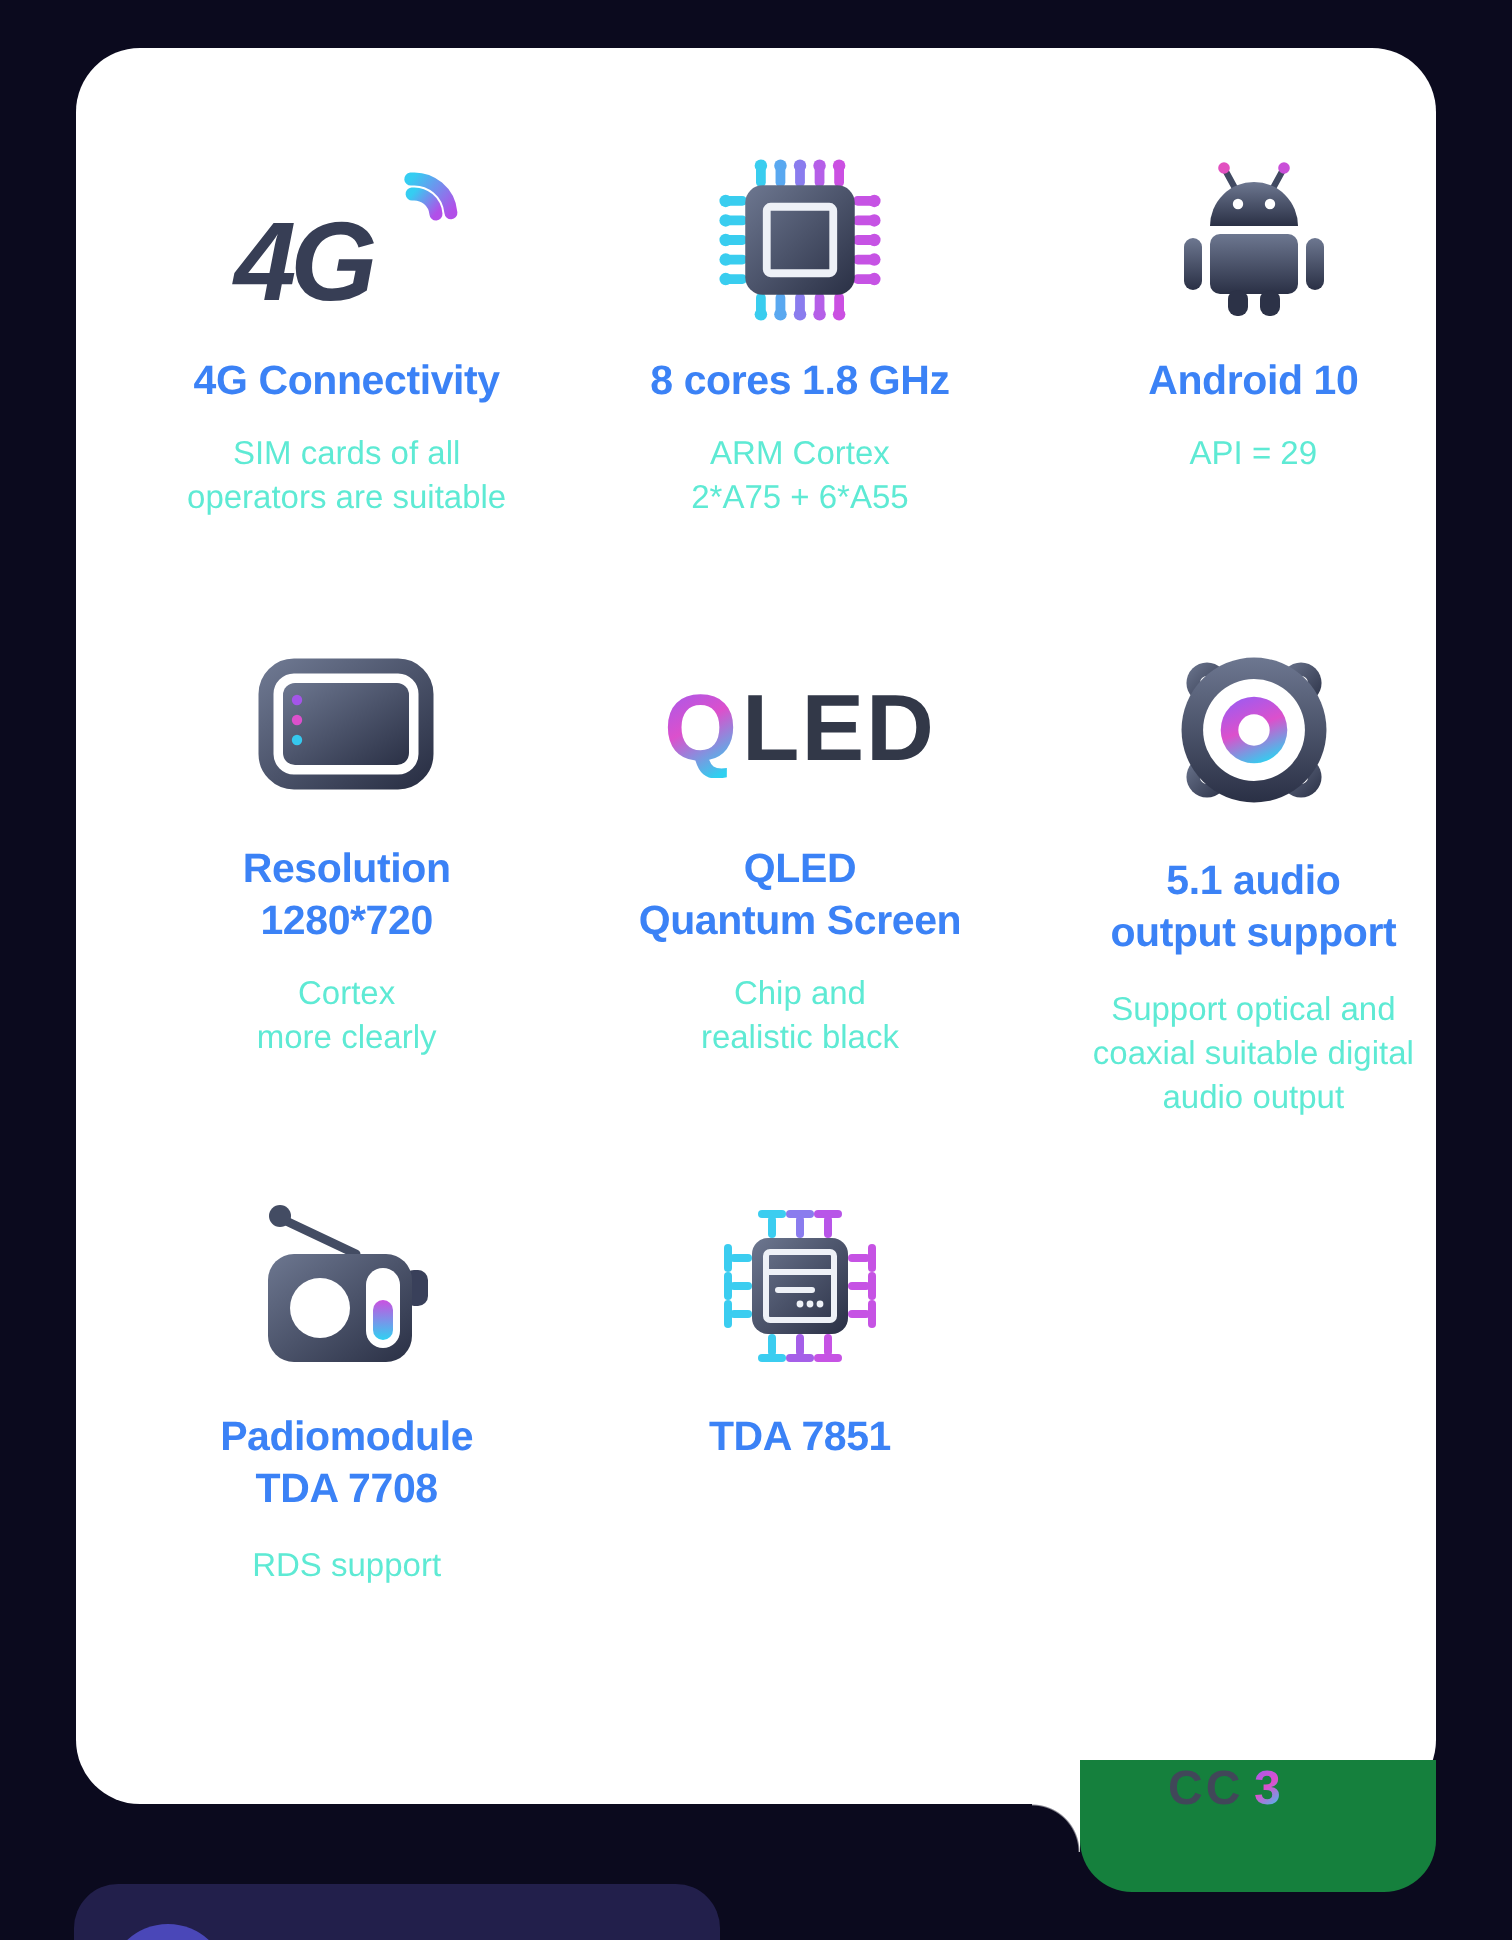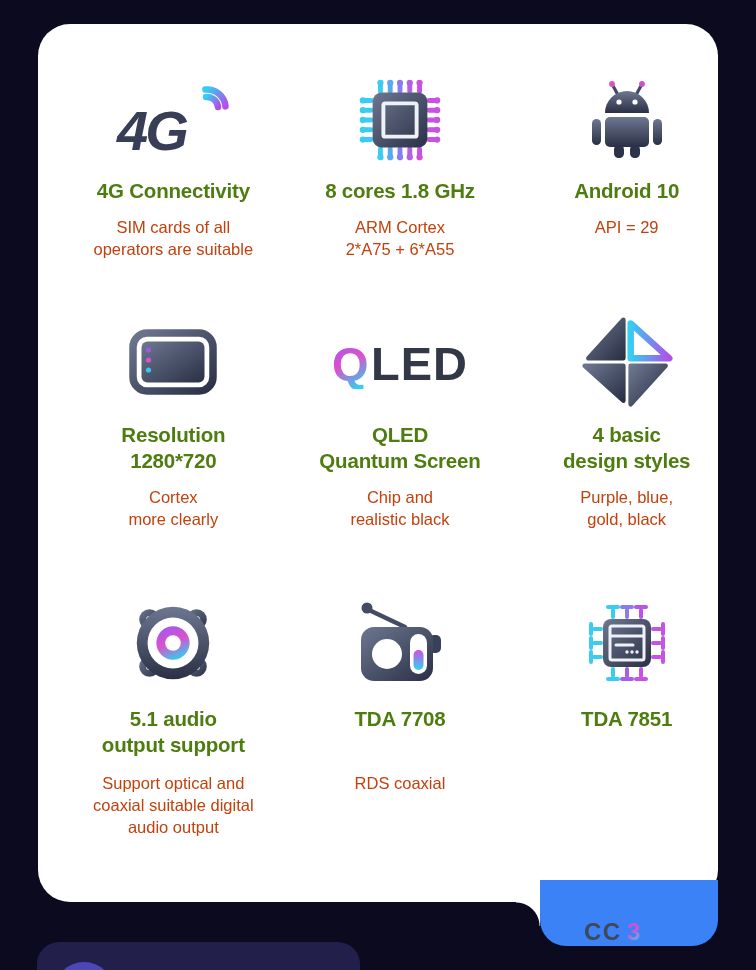--- a/index.html
+++ b/index.html
@@ -7,22 +7,22 @@
     width:756px;height:970px;position:relative;overflow:hidden;
     background:#0b0a1e;
     font-family:"Liberation Sans", sans-serif;
   }
   .card-main{
     position:absolute;left:38px;top:24px;width:680px;height:878px;
     background:#ffffff;border-radius:32px;
   }
   .card-tab{
     position:absolute;left:540px;top:880px;width:178px;height:66px;
-    background:#3b82f6;border-radius:0 0 26px 26px;
-    display:flex;align-items:flex-end;justify-content:center;
+    background:#15803d;border-radius:0 0 26px 26px;
+    display:flex;align-items:flex-start;justify-content:center;
   }
   .tab-curve{
     position:absolute;left:516px;top:902px;width:24px;height:24px;
     background:radial-gradient(circle at 0 100%, rgba(0,0,0,0) 0 23px, #ffffff 24px);
   }
   .below-panel{
     position:absolute;left:37px;top:942px;width:323px;height:40px;
     background:#221f4b;border-radius:22px 22px 0 0;
   }
   .below-circle{
@@ -34,25 +34,25 @@
     display:grid;grid-template-columns:1fr 1fr 1fr;
     grid-template-rows:240px 278px auto;
     padding-top:56px;box-sizing:border-box;
     justify-items:center;
   }
   .cell{display:flex;flex-direction:column;align-items:center;text-align:center;margin-left:44px;}
   .icon-box{display:flex;align-items:center;justify-content:center;}
   .r1 .icon-box{height:80px;}
   .r2 .icon-box{height:84px;}
   .r3 .icon-box{height:90px;}
-  .title-box{margin-top:18px;font-weight:bold;font-size:20.5px;line-height:26px;color:#4d7c0f;letter-spacing:-0.2px;}
+  .title-box{margin-top:18px;font-weight:bold;font-size:20.5px;line-height:26px;color:#3b82f6;letter-spacing:-0.2px;}
   .r1 .title-box{height:28px;}
   .r2 .title-box{height:54px;}
   .r3 .title-box{height:56px;}
-  .sub-box{margin-top:10px;font-size:16.5px;line-height:22px;color:#c2410c;}
+  .sub-box{margin-top:10px;font-size:16.5px;line-height:22px;color:#5eead4;}
   .tl,.sl{white-space:nowrap;}
   svg text{font-family:"Liberation Sans", sans-serif;}
 </style>
 </head>
 <body>
 
 <svg width="0" height="0" style="position:absolute" aria-hidden="true">
   <defs>
     <linearGradient id="navyV" x1="0" y1="0" x2="0" y2="1">
       <stop offset="0" stop-color="#6d7790"></stop>
@@ -260,39 +260,20 @@
       <div class="tl">QLED</div>
       <div class="tl">Quantum Screen</div>
     </div>
     <div class="sub-box">
       <div class="sl">Chip and</div>
       <div class="sl">realistic black</div>
       <div class="sl"></div>
     </div>
   </div>
 
-  <div class="cell r2">
-    <div class="icon-box">
-      <svg width="92" height="92" viewBox="0 0 100 100">
-        <polygon points="46,4 8,46 46,46" fill="url(#navyD)" stroke="url(#navyD)" stroke-width="5" stroke-linejoin="round"></polygon>
-        <polygon points="54,8 96,46 54,46" fill="none" stroke="url(#cpGrad)" stroke-width="7" stroke-linejoin="round"></polygon>
-        <polygon points="4,54 46,54 46,92" fill="url(#navyD)" stroke="url(#navyD)" stroke-width="5" stroke-linejoin="round"></polygon>
-        <polygon points="54,54 92,54 54,96" fill="url(#navyD)" stroke="url(#navyD)" stroke-width="5" stroke-linejoin="round"></polygon>
-      </svg>
-    </div>
-    <div class="title-box">
-      <div class="tl">4 basic</div>
-      <div class="tl">design styles</div>
-    </div>
-    <div class="sub-box">
-      <div class="sl">Purple, blue,</div>
-      <div class="sl">gold, black</div>
-      <div class="sl"></div>
-    </div>
-  </div>
 
   <div class="cell r3">
     <div class="icon-box">
       <svg width="94" height="94" viewBox="0 0 96 96">
         <g fill="url(#navyD)">
           <circle cx="24" cy="24" r="10.5"></circle>
             <circle cx="72" cy="24" r="10.5"></circle>
           <circle cx="24" cy="72" r="10.5"></circle>
             <circle cx="72" cy="72" r="10.5"></circle>
         </g>
@@ -323,24 +304,25 @@
         <line x1="14" y1="11" x2="50" y2="28" stroke="#434c63" stroke-width="4.5" stroke-linecap="round"></line>
         <circle cx="12" cy="9" r="5.5" fill="#434c63"></circle>
         <rect x="74" y="36" width="12" height="18" rx="5" fill="#39405a"></rect>
         <rect x="6" y="28" width="72" height="54" rx="13" fill="url(#navyD)"></rect>
         <circle cx="32" cy="55" r="15" fill="#ffffff"></circle>
         <rect x="55" y="35" width="17" height="40" rx="8.5" fill="#ffffff"></rect>
         <rect x="58.5" y="51" width="10" height="20" rx="5" fill="url(#barV)"></rect>
       </svg>
     </div>
     <div class="title-box">
+      <div class="tl">Padiomodule</div>
       <div class="tl">TDA 7708</div>
     </div>
     <div class="sub-box">
-      <div class="sl">RDS coaxial</div>
+      <div class="sl">RDS support</div>
       <div class="sl"></div>
       <div class="sl"></div>
     </div>
   </div>
 
   <div class="cell r3">
     <div class="icon-box">
       <svg width="96" height="96" viewBox="0 0 96 96">
         <g fill="#3bcdf0">
           <rect x="13" y="32" width="11" height="4" rx="2"></rect>

